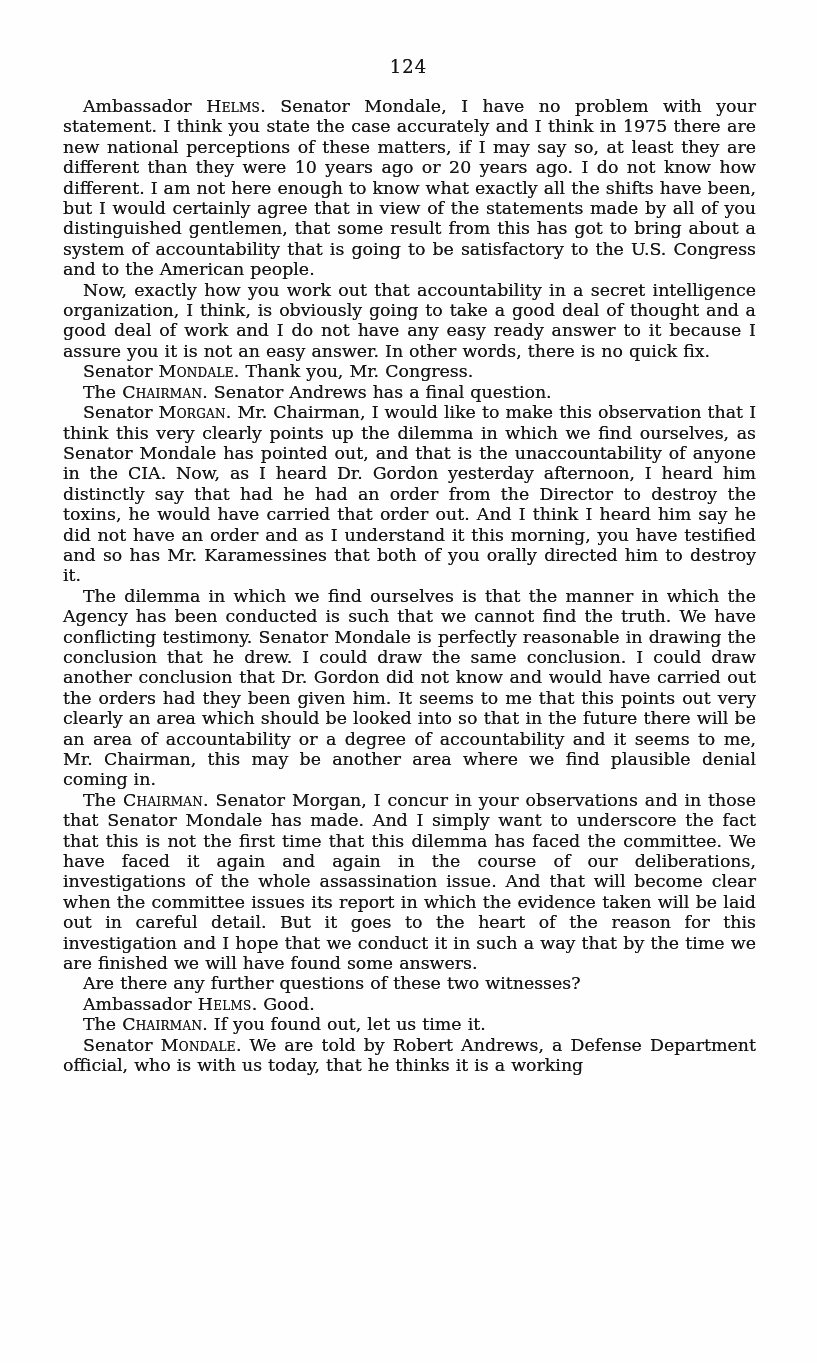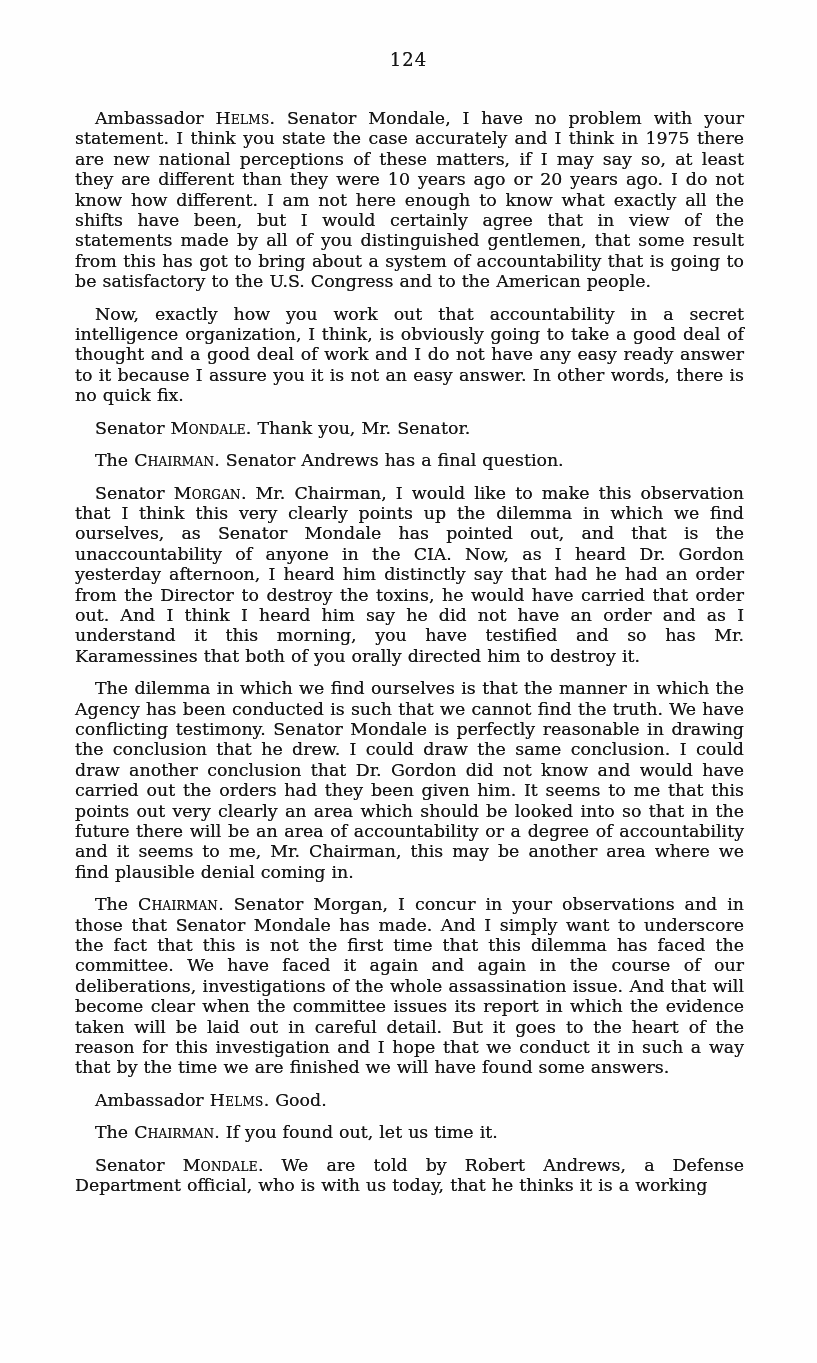--- a/index.html
+++ b/index.html
@@ -11,41 +11,41 @@
     position: relative;
     width: 817px;
     height: 1363px;
     background: #fefefe;
     font-family: "DejaVu Serif", "Liberation Serif", serif;
     color: #151515;
     overflow: hidden;
   }
   .page-number {
     position: absolute;
-    top: 49px;
+    top: 56px;
     left: 0;
     width: 100%;
     text-align: center;
     font-size: 18px;
     letter-spacing: 1px;
     text-shadow: 0 0 0.4px rgba(0,0,0,0.65);
   }
   .body-text {
     position: absolute;
     top: 96px;
     left: 63px;
     width: 693px;
     font-size: 17.4px;
     line-height: 20.4px;
     text-align: justify;
     text-shadow: 0 0 0.45px rgba(0,0,0,0.7);
     word-spacing: 0.5px;
   }
   .body-text p {
-    margin: 12px;
+    margin: 0;
     padding: 0;
     text-indent: 20px;
   }
   .speaker {
     font-variant: small-caps;
     letter-spacing: 0.3px;
   }
 </style>
 </head>
 <body>
@@ -53,30 +53,31 @@
 <div class="page">
 
   <div class="page-number">124</div>
 
   <div class="body-text">
 
     <p><span>Ambassador </span><span class="speaker">Helms</span><span>. Senator Mondale, I have no problem with your statement. I think you state the case accurately and I think in 1975 there are new national perceptions of these matters, if I may say so, at least they are different than they were 10 years ago or 20 years ago. I do not know how different. I am not here enough to know what exactly all the shifts have been, but I would certainly agree that in view of the statements made by all of you distinguished gentlemen, that some result from this has got to bring about a system of accountability that is going to be satisfactory to the U.S. Congress and to the American people.</span></p>
 
     <p><span></span><span class="speaker"></span><span>Now, exactly how you work out that accountability in a secret intelligence organization, I think, is obviously going to take a good deal of thought and a good deal of work and I do not have any easy ready answer to it because I assure you it is not an easy answer. In other words, there is no quick fix.</span></p>
 
-    <p><span>Senator </span><span class="speaker">Mondale</span><span>. Thank you, Mr. Senator.</span></p>
+    <p><span>Senator </span><span class="speaker">Mondale</span><span>. Thank you, Mr. Congress.</span></p>
 
     <p><span>The </span><span class="speaker">Chairman</span><span>. Senator Andrews has a final question.</span></p>
 
     <p><span>Senator </span><span class="speaker">Morgan</span><span>. Mr. Chairman, I would like to make this observation that I think this very clearly points up the dilemma in which we find ourselves, as Senator Mondale has pointed out, and that is the unaccountability of anyone in the CIA. Now, as I heard Dr. Gordon yesterday afternoon, I heard him distinctly say that had he had an order from the Director to destroy the toxins, he would have carried that order out. And I think I heard him say he did not have an order and as I understand it this morning, you have testified and so has Mr. Karamessines that both of you orally directed him to destroy it.</span></p>
 
     <p><span></span><span class="speaker"></span><span>The dilemma in which we find ourselves is that the manner in which the Agency has been conducted is such that we cannot find the truth. We have conflicting testimony. Senator Mondale is perfectly reasonable in drawing the conclusion that he drew. I could draw the same conclusion. I could draw another conclusion that Dr. Gordon did not know and would have carried out the orders had they been given him. It seems to me that this points out very clearly an area which should be looked into so that in the future there will be an area of accountability or a degree of accountability and it seems to me, Mr. Chairman, this may be another area where we find plausible denial coming in.</span></p>
 
     <p><span>The </span><span class="speaker">Chairman</span><span>. Senator Morgan, I concur in your observations and in those that Senator Mondale has made. And I simply want to underscore the fact that this is not the first time that this dilemma has faced the committee. We have faced it again and again in the course of our deliberations, investigations of the whole assassination issue. And that will become clear when the committee issues its report in which the evidence taken will be laid out in careful detail. But it goes to the heart of the reason for this investigation and I hope that we conduct it in such a way that by the time we are finished we will have found some answers.</span></p>
 
+    <p><span></span><span class="speaker"></span><span>Are there any further questions of these two witnesses?</span></p>
 
 
     <p><span>Ambassador </span><span class="speaker">Helms</span><span>. Good.</span></p>
 
     <p><span>The </span><span class="speaker">Chairman</span><span>. If you found out, let us time it.</span></p>
 
     <p><span>Senator </span><span class="speaker">Mondale</span><span>. We are told by Robert Andrews, a Defense Department official, who is with us today, that he thinks it is a working</span></p>
 
   </div>
 

